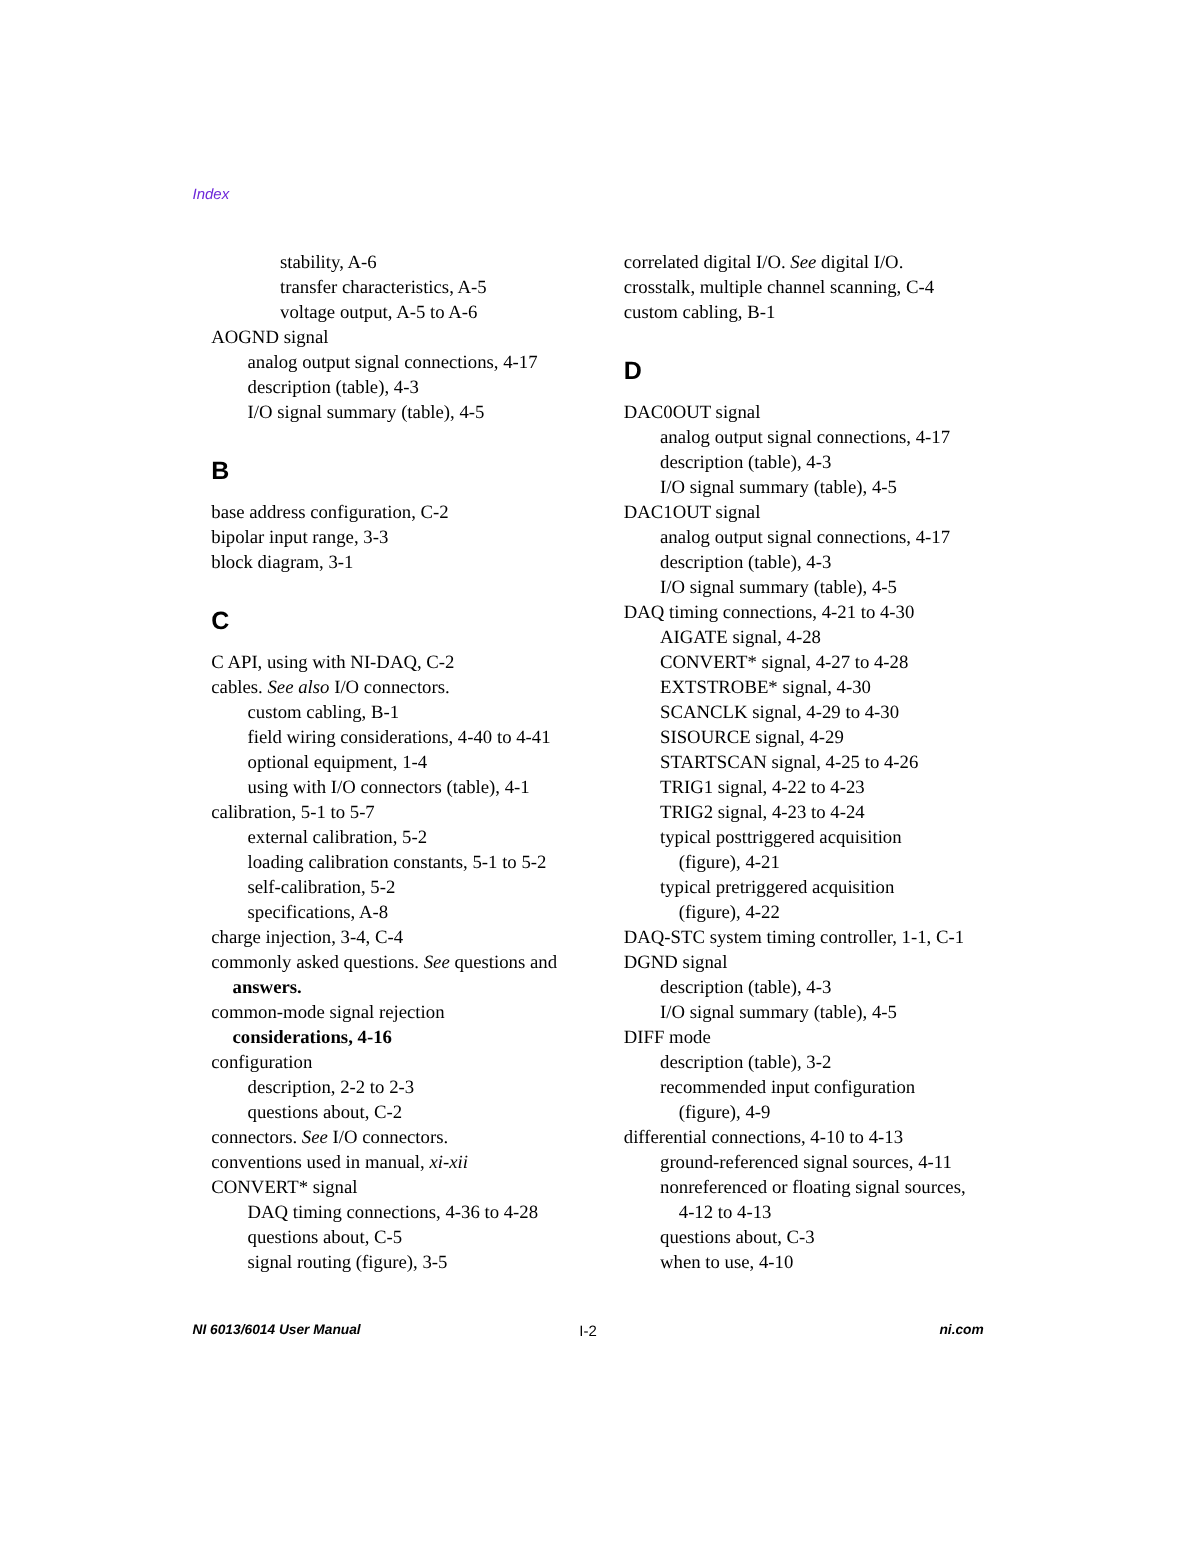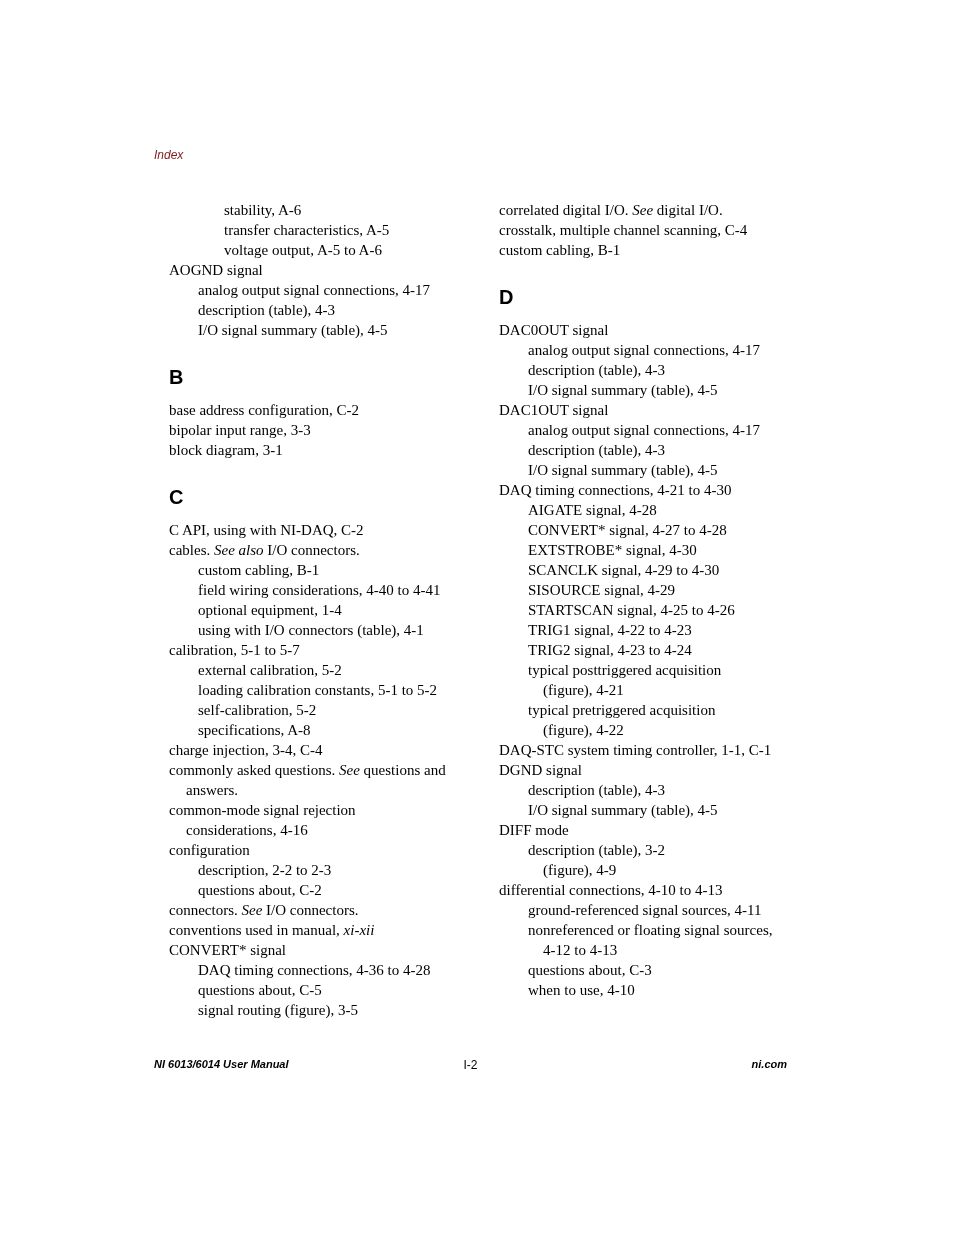--- a/index.html
+++ b/index.html
@@ -16,41 +16,41 @@
     font-family: "Liberation Serif", "DejaVu Serif", serif;
     overflow: hidden;
   }
   .running-header {
     position: absolute;
     left: 154px;
     top: 148px;
     font-family: "Liberation Sans", "DejaVu Sans", sans-serif;
     font-style: italic;
     font-size: 12px;
-    color: #7f1d1d;
+    color: #6d28d9;
     text-align: center;
   }
   .col {
     position: absolute;
     top: 200px;
     width: 320px;
   }
   .col-left  { left: 169px; }
   .col-right { left: 499px; }
 
   .entry {
     font-size: 15px;
     line-height: 20px;
     white-space: nowrap;
   }
   .entry .it { font-style: italic; }
   .indent-0 { padding-left: 0; }
   .indent-1 { padding-left: 29px; }
   .indent-2 { padding-left: 55px; }
-  .entry.cont.indent-0 { padding-left: 17px; }
+  .entry.cont.indent-0 { padding-left: 17px; font-weight: bold; }
   .entry.cont.indent-1 { padding-left: 44px; }
 
   .section-heading {
     font-family: "Liberation Sans", "DejaVu Sans", sans-serif;
     font-weight: bold;
     font-size: 20px;
     line-height: 22px;
     margin-top: 26px;
     margin-bottom: 12px;
   }
@@ -162,20 +162,21 @@
       <div class="entry indent-1"><span>typical posttriggered acquisition</span></div>
       <div class="entry indent-1 cont"><span>(figure), 4-21</span></div>
       <div class="entry indent-1"><span>typical pretriggered acquisition</span></div>
       <div class="entry indent-1 cont"><span>(figure), 4-22</span></div>
       <div class="entry indent-0"><span>DAQ-STC system timing controller, 1-1, C-1</span></div>
       <div class="entry indent-0"><span>DGND signal</span></div>
       <div class="entry indent-1"><span>description (table), 4-3</span></div>
       <div class="entry indent-1"><span>I/O signal summary (table), 4-5</span></div>
       <div class="entry indent-0"><span>DIFF mode</span></div>
       <div class="entry indent-1"><span>description (table), 3-2</span></div>
+      <div class="entry indent-1"><span>recommended input configuration</span></div>
       <div class="entry indent-1 cont"><span>(figure), 4-9</span></div>
       <div class="entry indent-0"><span>differential connections, 4-10 to 4-13</span></div>
       <div class="entry indent-1"><span>ground-referenced signal sources, 4-11</span></div>
       <div class="entry indent-1"><span>nonreferenced or floating signal sources,</span></div>
       <div class="entry indent-1 cont"><span>4-12 to 4-13</span></div>
       <div class="entry indent-1"><span>questions about, C-3</span></div>
       <div class="entry indent-1"><span>when to use, 4-10</span></div>
     </div>
 
   <div class="footer">

